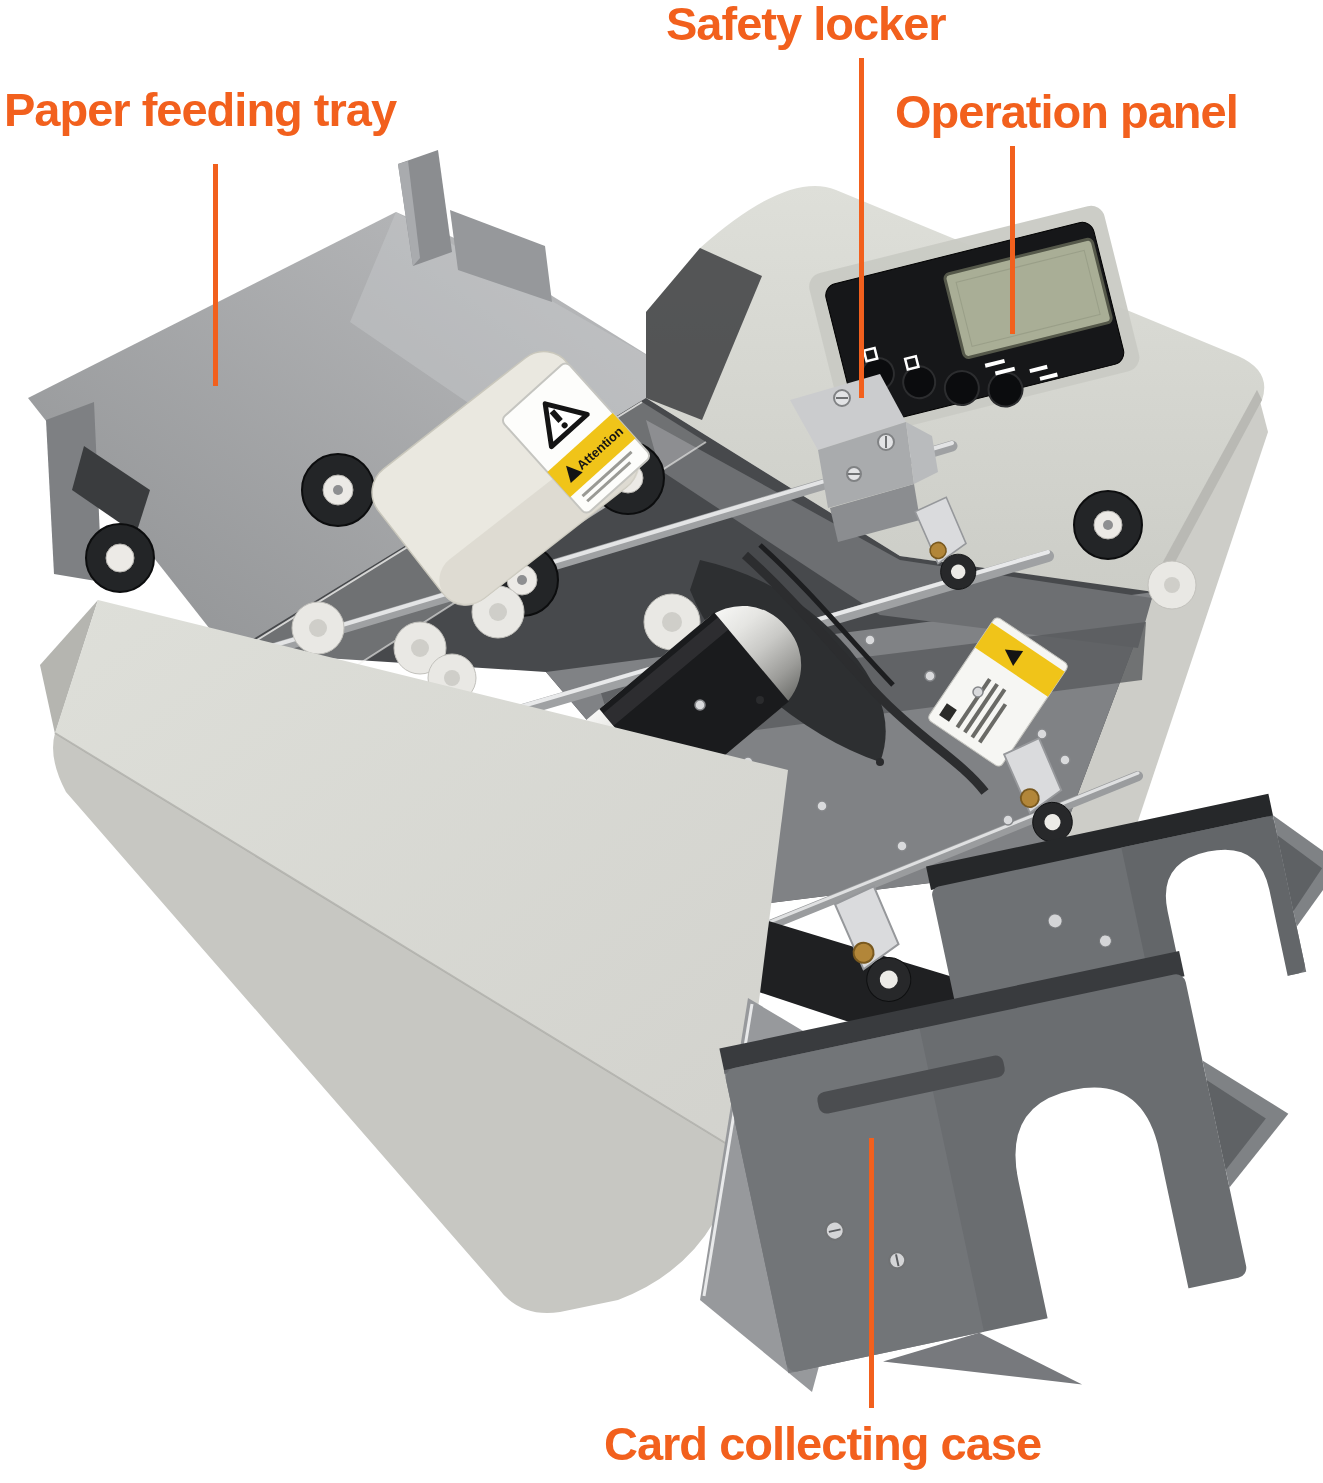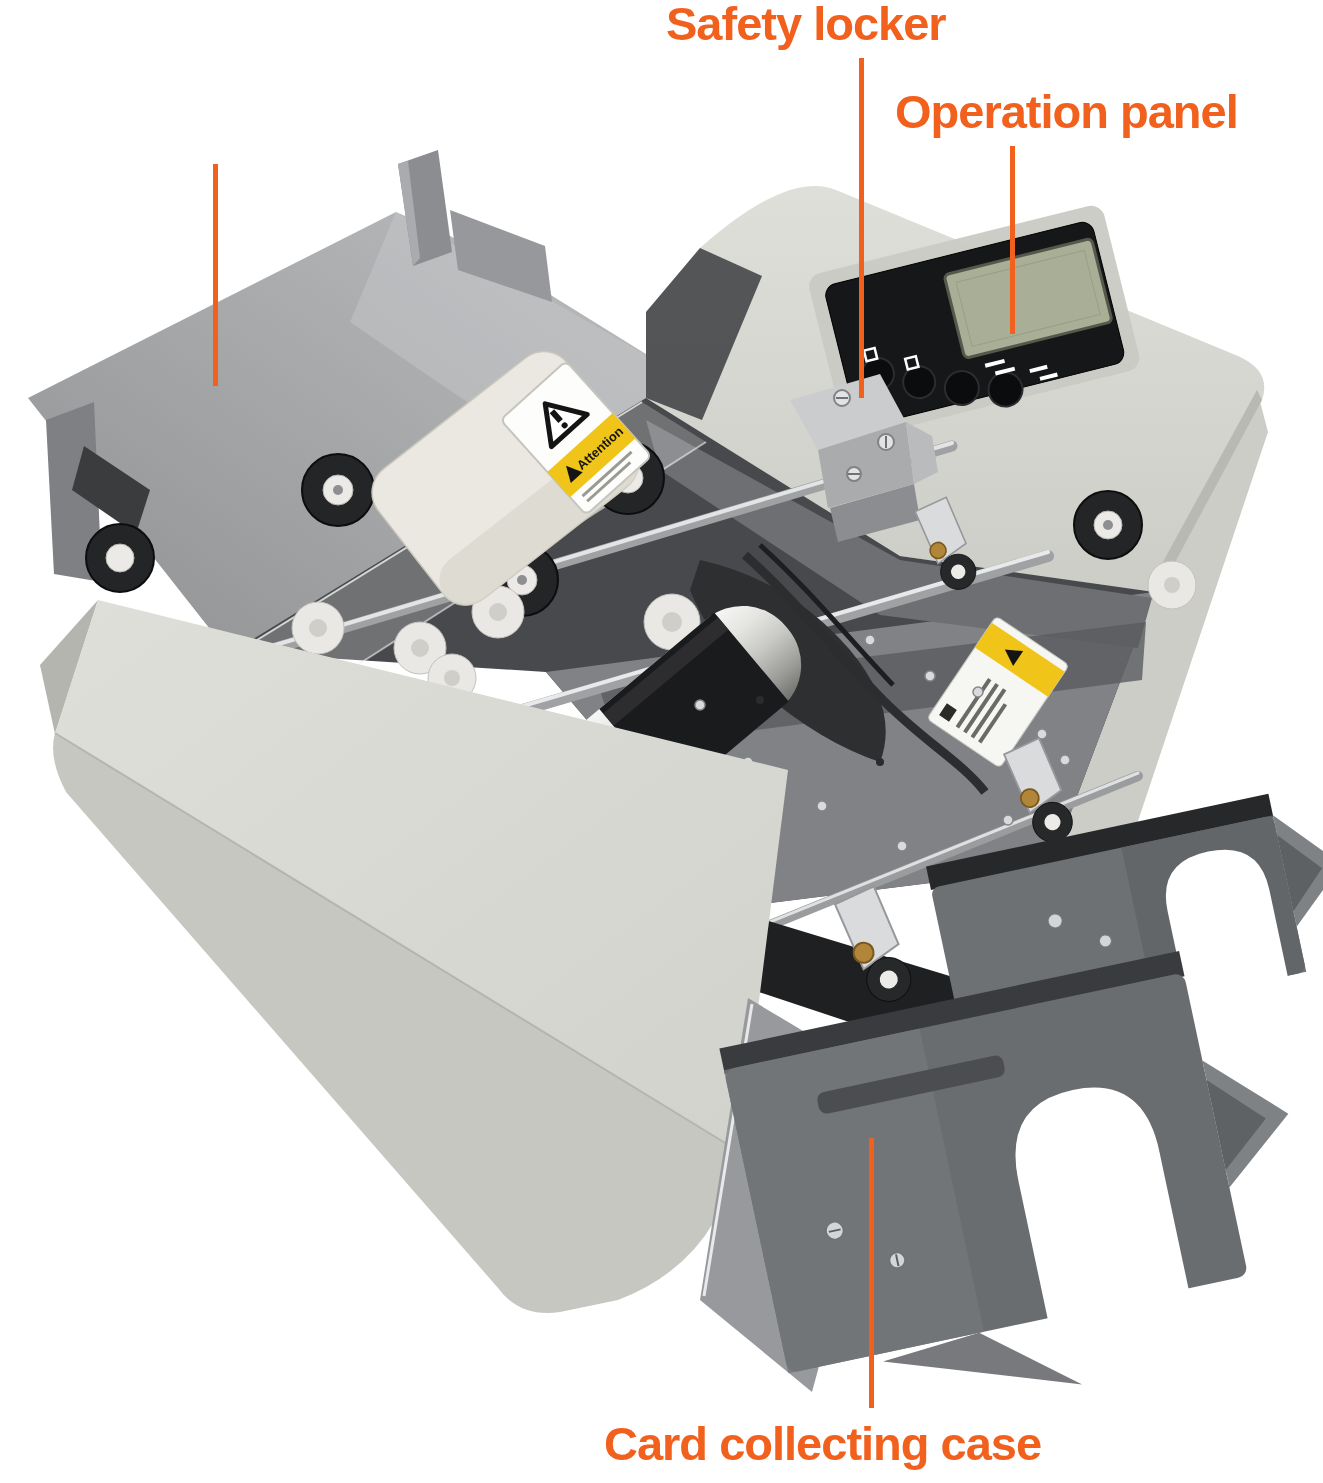--- a/index.html
+++ b/index.html
@@ -281,17 +281,18 @@
         <path d="M-166,30 L-154,30 M-105,66 L-105,78" stroke="#5c5e61" stroke-width="2"></path>
       </g>
     </g>
   </svg>
 
   <div class="leader" style="left:213px;top:164px;height:222px"></div>
   <div class="leader" style="left:859px;top:58px;height:340px"></div>
   <div class="leader" style="left:1010px;top:146px;height:188px"></div>
   <div class="leader" style="left:869px;top:1138px;height:270px"></div>
 
+  <div class="label" style="left:4px;top:86px">Paper feeding tray</div>
   <div class="label" style="left:666px;top:0px">Safety locker</div>
   <div class="label" style="left:895px;top:88px">Operation panel</div>
   <div class="label" style="left:604px;top:1420px">Card collecting case</div>
 
 </div>
 
 </body></html>

